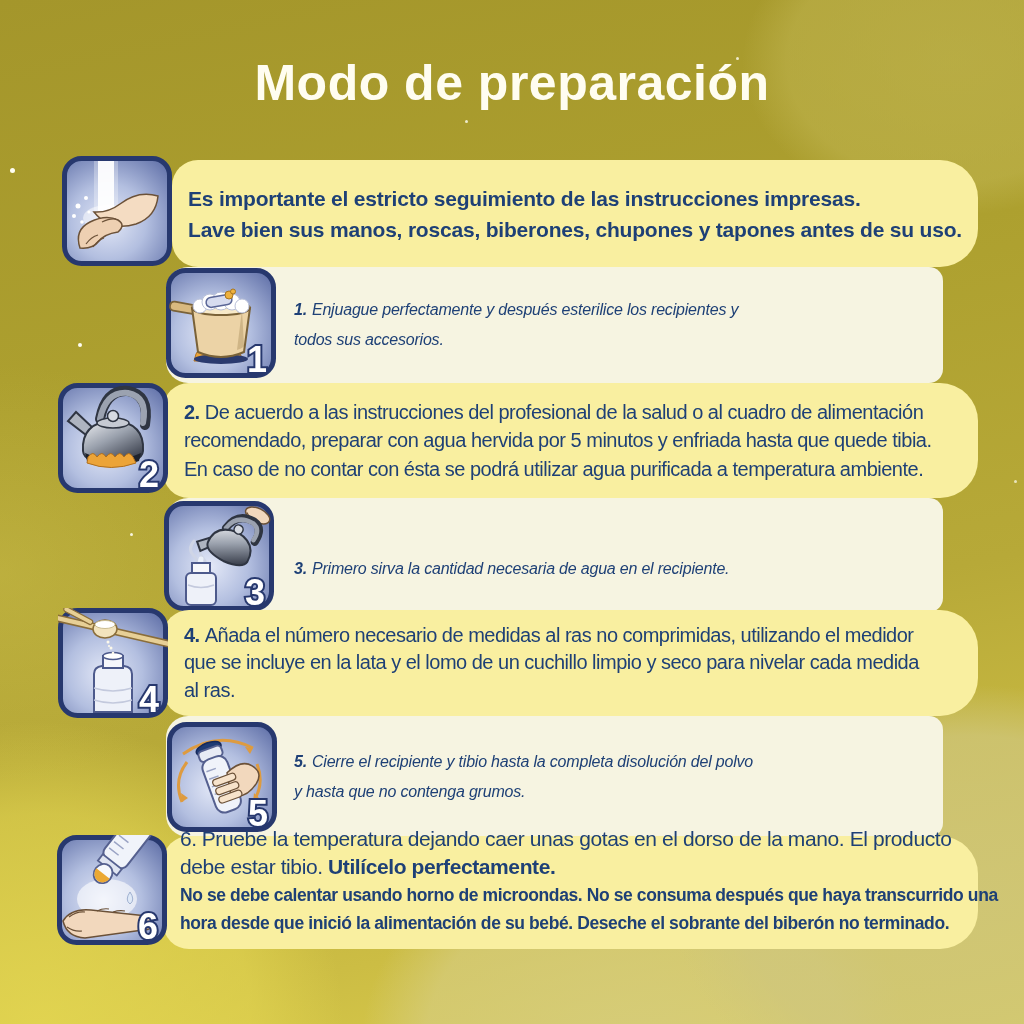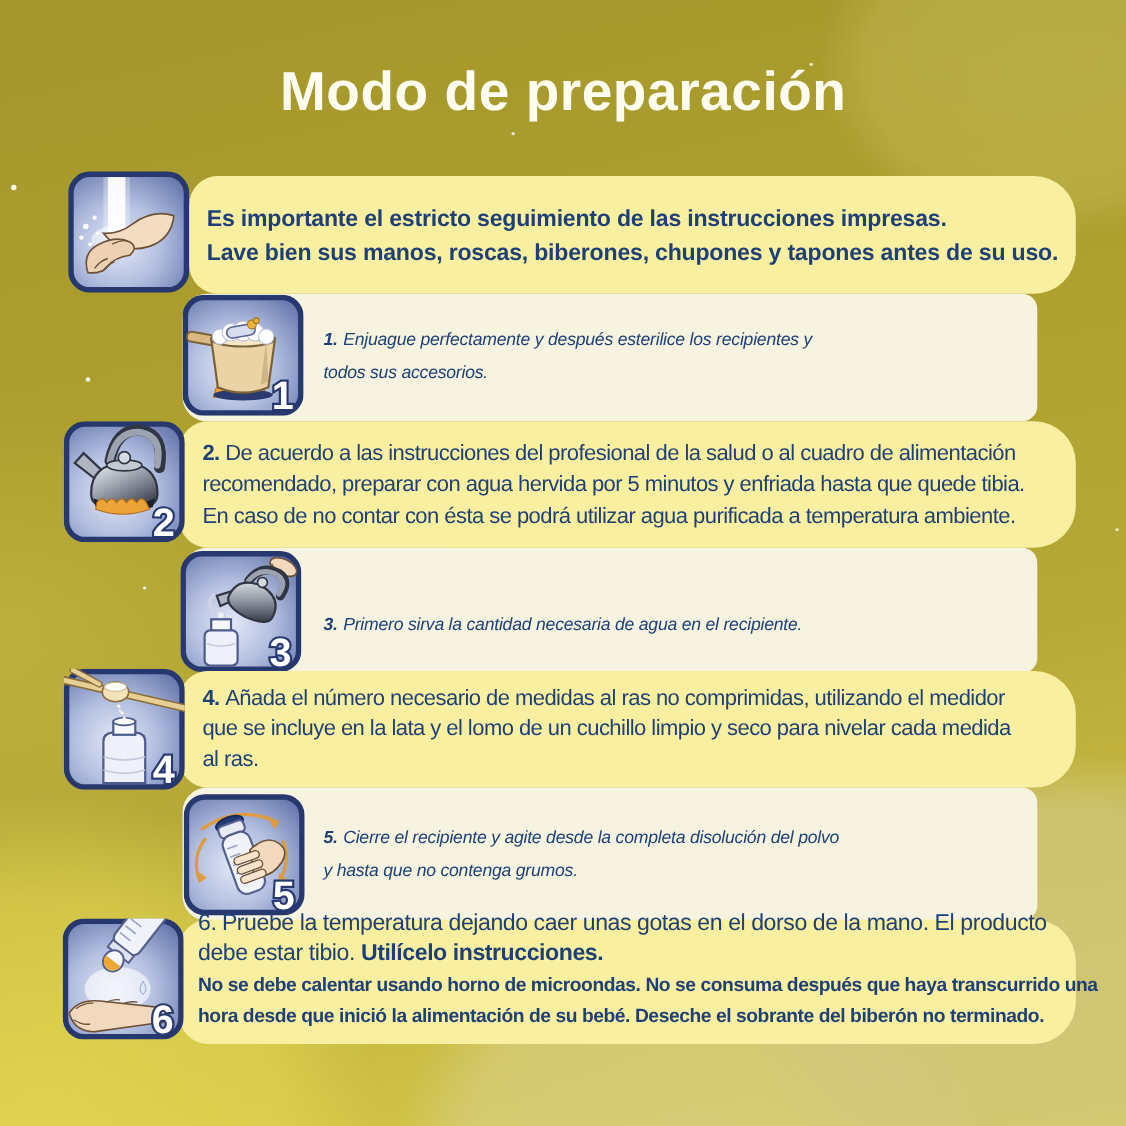--- a/index.html
+++ b/index.html
@@ -226,21 +226,21 @@
         <circle cx="55" cy="45" r="1.3" fill="#fdf9ea"></circle>
           <circle cx="51" cy="38" r="1.1" fill="#fdf9ea"></circle>
         <text class="badge" x="101" y="104" text-anchor="end" font-size="36" font-weight="bold" fill="#ffffff" stroke="#27386e" stroke-width="4" paint-order="stroke">4</text>
       </svg>
     </div>
   </div>
 
   <div>
     <div class="panel cream" style="left:166px;top:716px;width:777px;height:121px;"></div>
     <div class="txt" style="left:294px;top:716px;width:640px;height:121px;">
-      <div class="ln t21"><span class="num">5.</span><span>Cierre el recipiente y agite desde la completa disolución del polvo</span></div>
+      <div class="ln t21"><span class="num">5.</span><span>Cierre el recipiente y tibio hasta la completa disolución del polvo</span></div>
       <div class="ln t21">y hasta que no contenga grumos.</div>
     </div>
     <div class="iconbox" style="left:167px;top:721px;height:112px;">
       <svg viewBox="0 0 110 110">
         <defs>
             <radialGradient id="g5" cx="42%" cy="60%" r="80%">
           <stop offset="0%" stop-color="#e3e8f7"></stop>
               <stop offset="45%" stop-color="#b3bfe0"></stop>
               <stop offset="100%" stop-color="#5d6da6"></stop>
         </radialGradient>
@@ -264,21 +264,21 @@
         </g>
         <text class="badge" x="101" y="104" text-anchor="end" font-size="36" font-weight="bold" fill="#ffffff" stroke="#27386e" stroke-width="4" paint-order="stroke">5</text>
       </svg>
     </div>
   </div>
 
   <div>
     <div class="panel yellow" style="left:163px;top:836px;width:815px;height:113px;"></div>
     <div class="txt" style="left:180px;top:836px;width:795px;height:89px;">
       <div class="ln s6main"><span class="num6">6.</span><span>Pruebe la temperatura dejando caer unas gotas en el dorso de la mano. El producto</span></div>
-      <div class="ln s6main"><span>debe estar tibio.</span> <span class="b">Utilícelo instrucciones.</span></div>
+      <div class="ln s6main"><span>debe estar tibio.</span> <span class="b">Utilícelo perfectamente.</span></div>
       <div class="ln warn">No se debe calentar usando horno de microondas. No se consuma después que haya transcurrido una</div>
       <div class="ln warn">hora desde que inició la alimentación de su bebé. Deseche el sobrante del biberón no terminado.</div>
     </div>
     <div class="iconbox" style="left:57px;top:835px;">
       <svg viewBox="0 0 110 110">
         <defs>
             <radialGradient id="g6" cx="42%" cy="60%" r="80%">
           <stop offset="0%" stop-color="#e3e8f7"></stop>
               <stop offset="45%" stop-color="#b3bfe0"></stop>
               <stop offset="100%" stop-color="#5d6da6"></stop>

